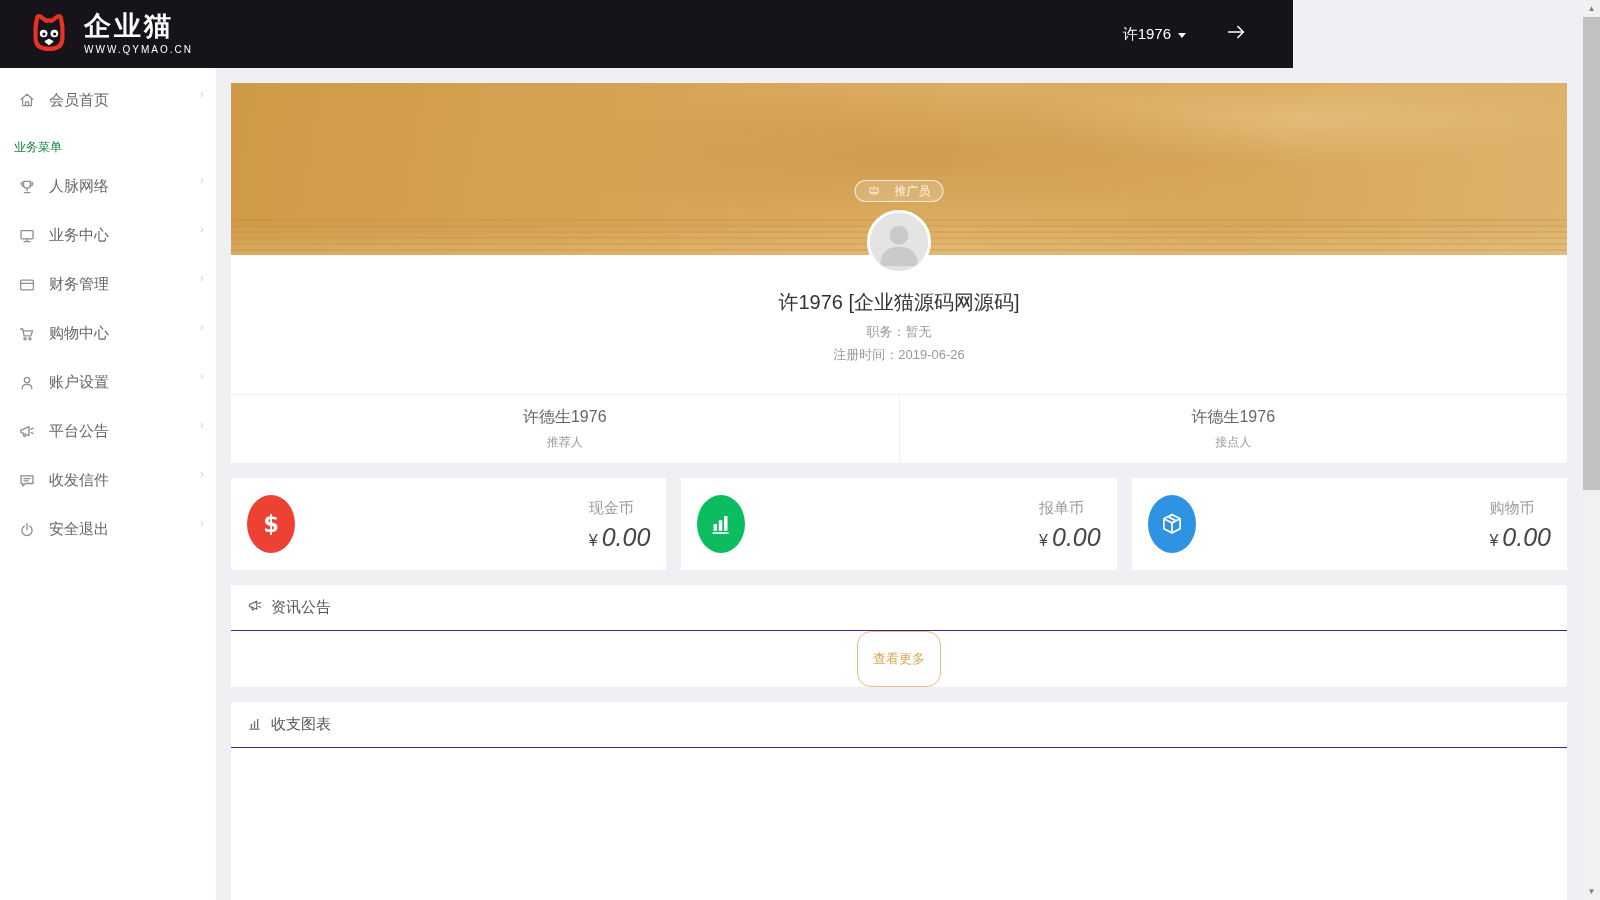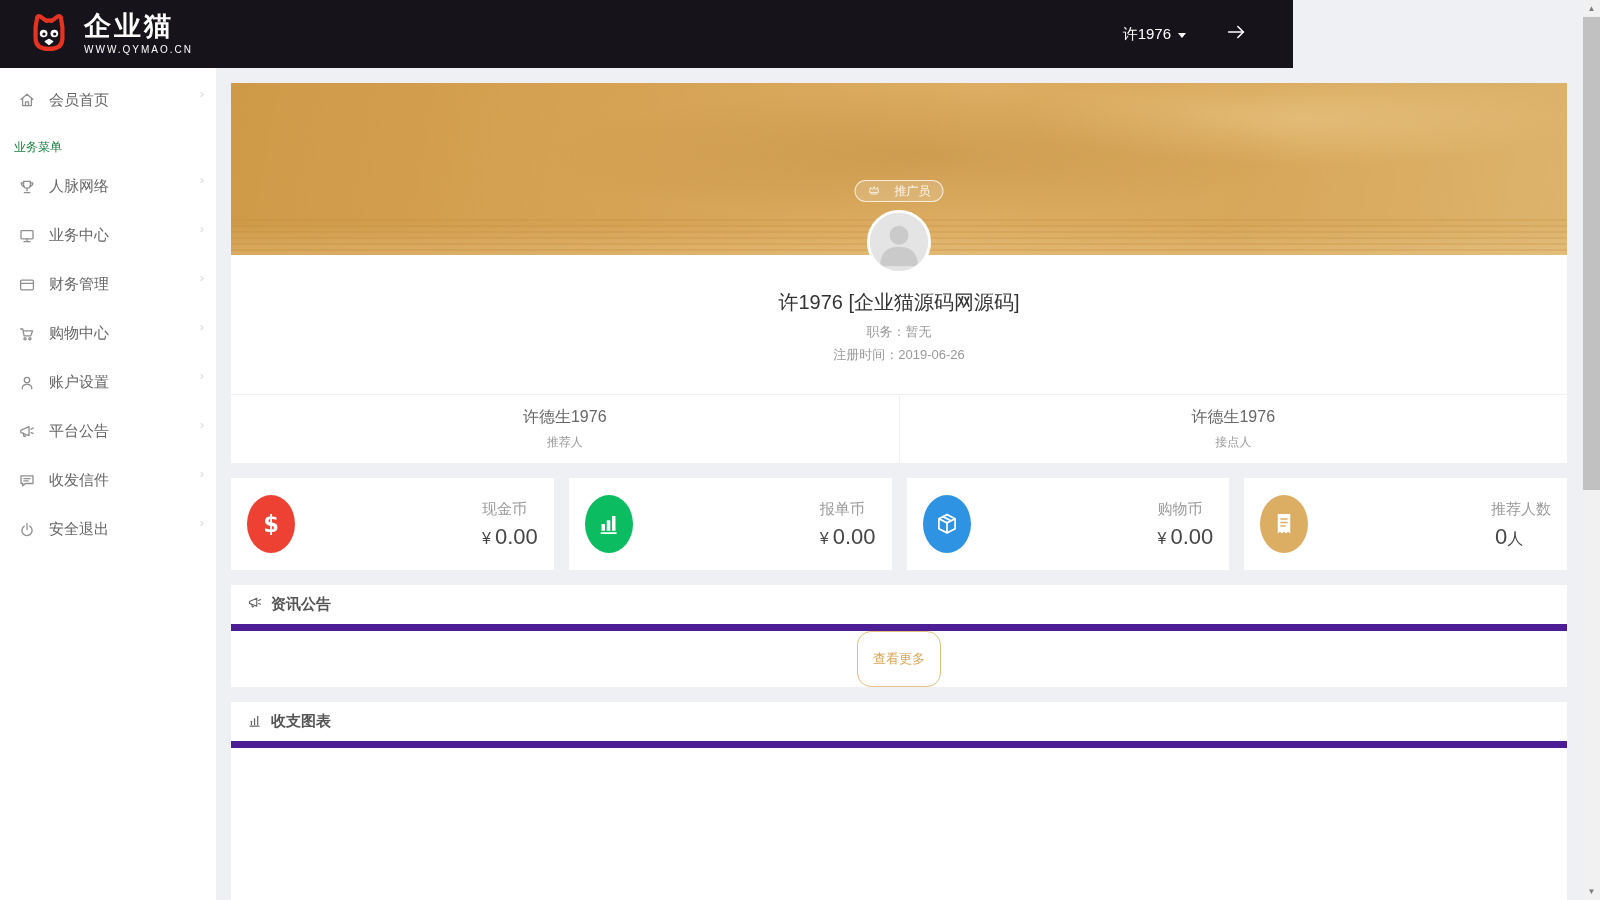--- a/index.html
+++ b/index.html
@@ -67,28 +67,28 @@
   
   .stats-row { display:flex; gap:15px; margin-bottom:15px; }
   .stat-card { flex:1; height:92px; background:#fff; display:flex; align-items:center;
                padding:0 16px 0 16px; }
   .stat-icon { width:48px; height:58px; border-radius:50%; display:flex; align-items:center;
                justify-content:center; flex:0 0 48px; }
   .stat-icon svg { width:30px; height:30px; display:block; }
   .stat-texts { margin-left:auto; text-align:left; }
   .stat-label { font-size:15px; color:#9b9b9b; margin-bottom:7px; }
   .stat-value { color:#454545; line-height:1; }
-  .stat-value .amount { font-size:22px; }
+  .stat-value .amount { font-size:25px;font-style:italic; }
   .stat-value .prefix, .stat-value .suffix { font-size:16px; }
   .stat-value .prefix { margin-right:4px; }
 
   
   .panel { background:#fff; margin-bottom:15px; }
   .panel-header { height:46px; display:flex; align-items:center; gap:8px; padding:0 16px;
-                  font-size:15px; color:#555; border-bottom:7px solid #4c1d95;font-weight:bold; }
+                  font-size:15px; color:#555; border-bottom:1px solid #4c1d95; }
   .panel-header svg { width:16px; height:16px; color:#666; }
   .news-item { height:52px; display:flex; align-items:center; padding:0 16px; font-size:14px;
                color:#999; border-bottom:1px solid #f2f2f2; cursor:pointer; }
   .news-footer { height:56px; display:flex; justify-content:center; }
   .more-btn { background:#fff; border:1px solid #e6bе7e; border:1px solid #e6be7e; color:#d9a656;
               border-radius:14px; padding:5px 15px; font-size:13px; cursor:pointer; line-height:1.1; }
   .chart-panel { height:300px; }
 
   
   .scrollbar { position:absolute; right:0; top:0; width:17px; height:900px; background:#f1f1f1; z-index:20; }
@@ -330,34 +330,20 @@
             </svg>
           </div>
     <div class="stat-texts">
       <div class="stat-label">购物币</div>
       <div class="stat-value">
         <span class="prefix">¥</span><span class="amount">0.00</span><span class="suffix"></span>
       </div>
     </div>
   </div>
 
-  <div class="stat-card">
-    <div class="stat-icon" style="background: rgb(220, 174, 100);">
-            <svg viewBox="0 0 24 24">
-              <path d="M7 4 H17 V19.5 L15.3 18.2 L13.6 19.5 L12 18.2 L10.4 19.5 L8.7 18.2 L7 19.5 Z" fill="#fff"></path>
-              <path d="M9.5 8 H14.5 M9.5 10.8 H14.5 M9.5 13.6 H12.8" stroke="#dcae64" stroke-width="1.2" stroke-linecap="round"></path>
-            </svg>
-          </div>
-    <div class="stat-texts">
-      <div class="stat-label">推荐人数</div>
-      <div class="stat-value">
-        <span class="prefix"></span><span class="amount">0</span><span class="suffix">人</span>
-      </div>
-    </div>
-  </div>
 </section>
 
     <section class="panel">
       <div class="panel-header">
         <span id="news-title-icon"><svg viewBox="0 0 18 18" fill="none" stroke="currentColor" stroke-width="1.3" stroke-linecap="round" stroke-linejoin="round">
               <path d="M2.8 7.3 L11 3.6 V12.6 L2.8 9.5 Z"></path>
               <path d="M5.2 10 L6 13.4 L7.6 13"></path>
               <path d="M13 6.2 L15.2 5.1"></path>
               <path d="M13 9.6 L15.2 10.4"></path>
             </svg></span>

